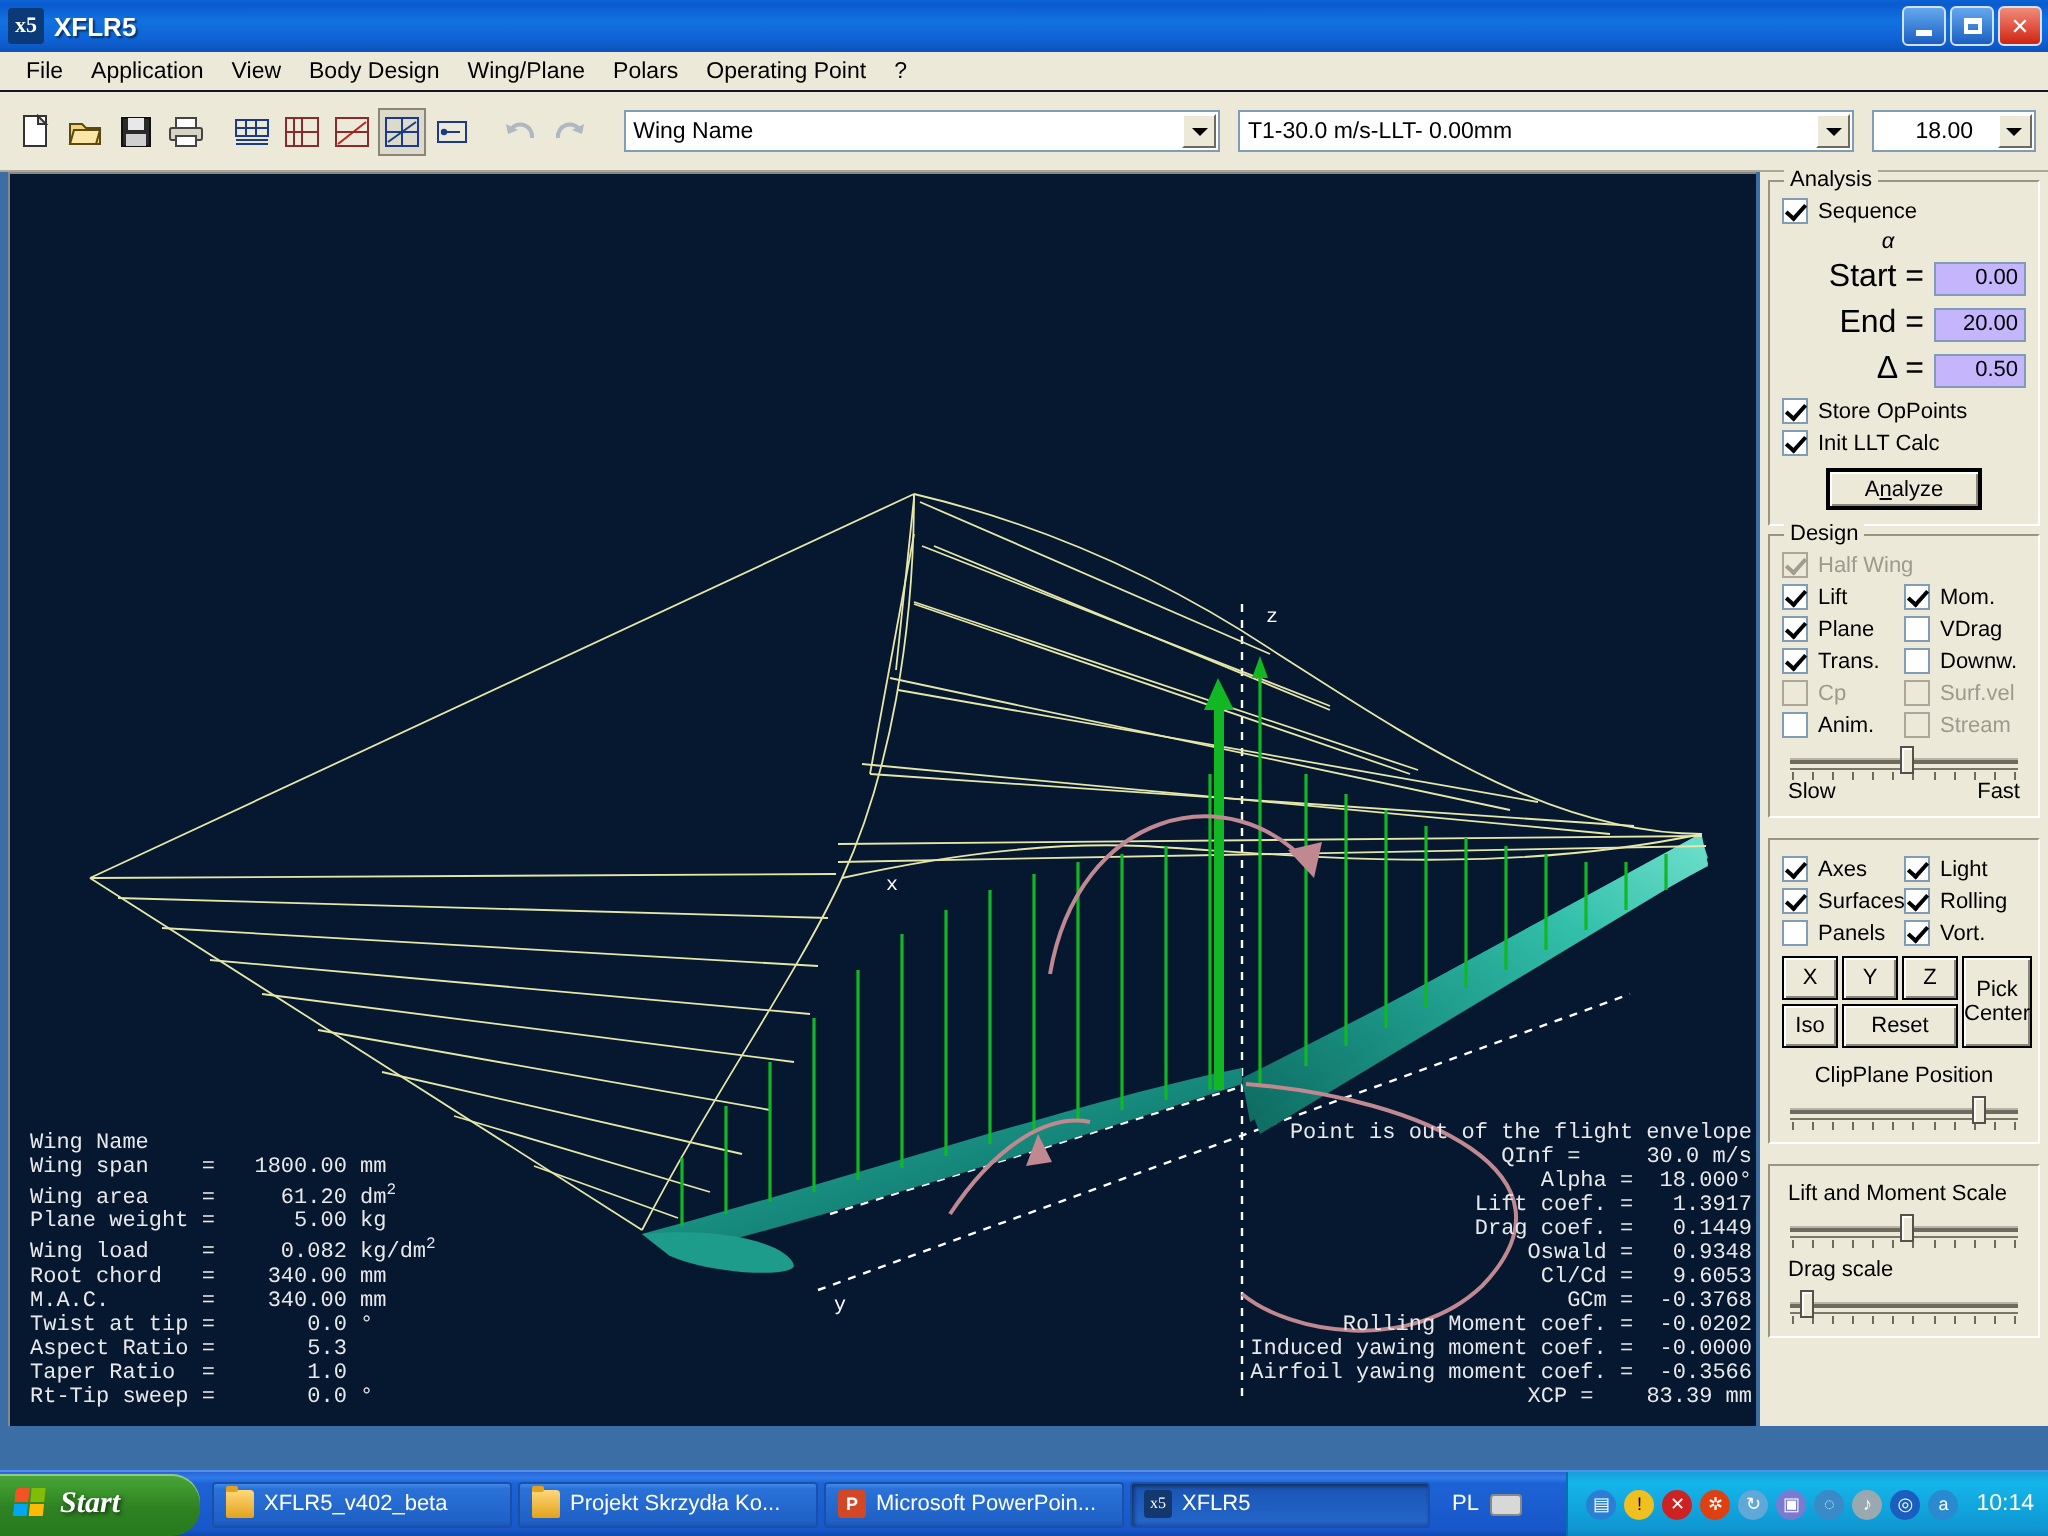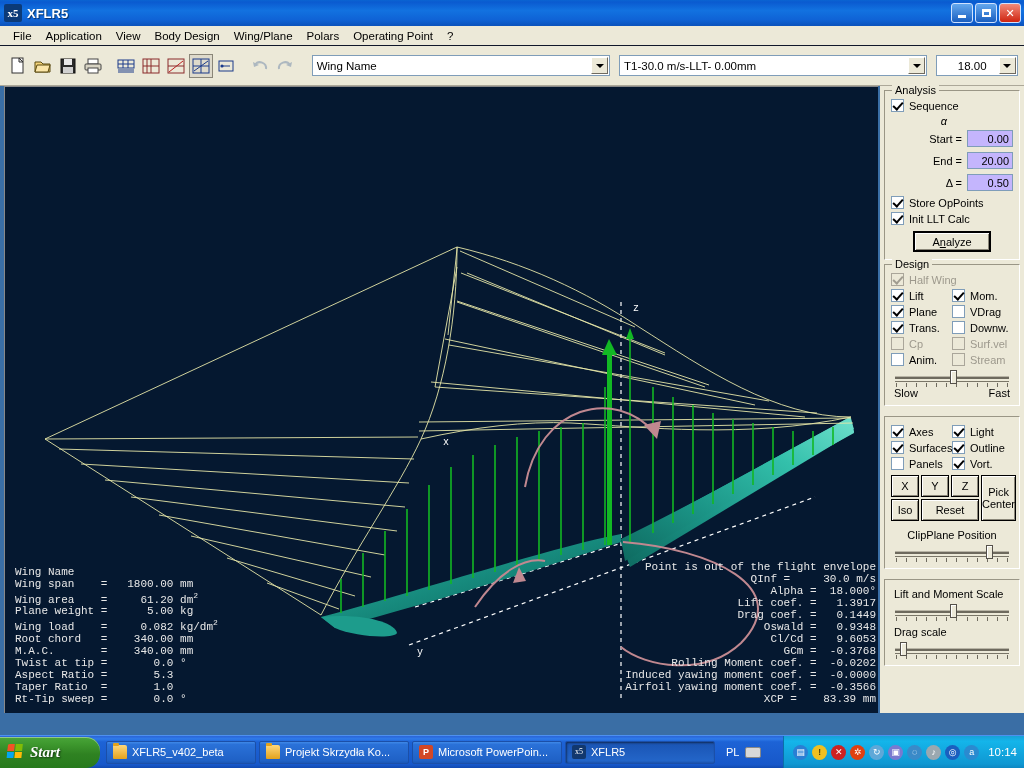--- a/index.html
+++ b/index.html
@@ -126,21 +126,21 @@
     width: 4px; height: 8px; border: solid #000; border-width: 0 2px 2px 0;
     transform: rotate(42deg);
   }
   .cb.dis { background: #ece9d8; border-color: #aaa69a; }
   .cb.dis.checked::after { border-color: #a09c90; }
   .lbl { font-size: 11px; color: #000; white-space: nowrap; }
   .lbl.dis { color: #9d998d; }
   .half { width: 50%; display: flex; align-items: center; }
 
   .fieldrow { display: flex; align-items: center; justify-content: flex-end; margin-bottom: 5px; }
-  .fieldrow .flabel { font-size: 11px; margin-right: 5px; }
+  .fieldrow .flabel { font-size: 16px; margin-right: 5px; }
   .fieldrow input, .fieldrow .fakeinput {
     width: 46px; height: 17px; background: #c4b5fd; border: 1px solid #7f9db9;
     font-size: 11px; text-align: right; padding-right: 3px;
     font-family: "Liberation Sans", sans-serif; color:#000;
     display:flex; align-items:center; justify-content:flex-end;
   }
   .alpha-head { text-align: center; font-size: 11px; font-style: italic; margin: 1px 0 3px 0; padding-right: 16px; }
 
   .btn {
     background: #ece9d8; border: 1px solid #000;
@@ -655,21 +655,21 @@
           <span class="lbl">Light</span>
         </span>
       </div>
       <div class="row">
         <span class="half">
           <span class="cb checked"></span>
           <span class="lbl">Surfaces</span>
         </span>
         <span class="half">
           <span class="cb checked"></span>
-          <span class="lbl">Outline</span>
+          <span class="lbl">Rolling</span>
         </span>
       </div>
       <div class="row">
         <span class="half">
           <span class="cb"></span>
           <span class="lbl">Panels</span>
         </span>
         <span class="half">
           <span class="cb checked"></span>
           <span class="lbl">Vort.</span>

